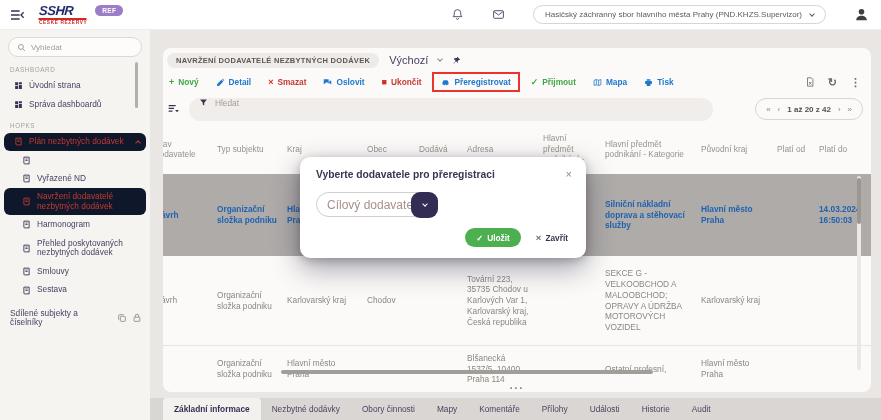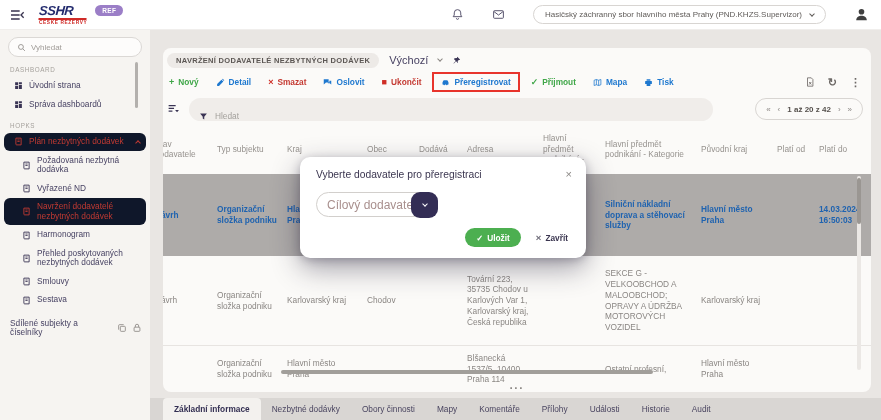--- a/index.html
+++ b/index.html
@@ -56,21 +56,21 @@
   .tb.blue{color:#1e78cf}
   .tb.red{color:#c43a32}
   .tb.red .ti{color:#cf2e26}
   .hl{border:2px solid #e8342c;padding:3px 7px;display:flex;align-items:center;margin:13px -6px}
   .tb-right{margin-left:auto;display:flex;align-items:center;gap:13px;color:#6d6966}
   .tb-right .ti{font-size:11px;line-height:1}
   .tb-right svg{width:10px;height:10px}
 
   .filter-row{height:30px;display:flex;align-items:center;padding:0 2px 0 4px;gap:9px}
   .cols-icon{width:13px;height:13px;color:#3a3454;flex:none}
-  .search-pill{width:524px;height:23px;background:#f0edea;border-radius:999px;display:flex;align-items:flex-end;gap:7px;padding:0 10px}
+  .search-pill{width:524px;height:23px;background:#f0edea;border-radius:999px;display:flex;align-items:flex-start;gap:7px;padding:0 10px}
   .search-pill svg{width:9px;height:9px;color:#3a3454;flex:none}
   .search-pill input{border:none;outline:none;background:transparent;font-family:inherit;font-size:8.3px;color:#6b6764;width:430px}
   .search-pill input::placeholder{color:#a3a09c}
   .pager{margin-left:auto;border:1px solid #d8d5d2;border-radius:999px;height:22px;display:flex;align-items:center;gap:7px;padding:0 10px;font-size:8px;color:#8b8784;margin-right:6px}
   .pager .pg-num{font-weight:bold;color:#55504c}
   .pager span{cursor:default}
 
   
   .tbl{position:relative}
   .trow{display:grid;grid-template-columns:52px 60px 70px 42px 38px 66px 52px 86px 66px 32px 52px;column-gap:10px;margin-left:-8px;align-items:center}
@@ -84,21 +84,21 @@
   .more-dots{position:absolute;left:0;right:0;bottom:1px;text-align:center;font-size:10px;font-weight:bold;letter-spacing:2px;color:#7a7673}
 
   
   .tabbar{position:absolute;left:0;right:0;bottom:0;height:22px;background:#d9d6d3;display:flex;align-items:stretch;padding-left:13px;font-size:8.3px;color:#4a4560;z-index:2}
   .tab{display:flex;align-items:center;padding:0 11px;white-space:nowrap}
   .tab.active{background:#f3f1ee;border-radius:4px 4px 0 0;font-weight:bold;color:#332f52}
 
   
   .modal{position:absolute;left:300px;top:157px;width:286px;height:101px;background:#fff;border-radius:10px;z-index:20;box-shadow:0 10px 28px rgba(35,30,55,.42),0 2px 8px rgba(35,30,55,.25)}
   .modal-head{display:flex;align-items:center;justify-content:space-between;padding:12px 14px 0 16px}
-  .modal-title{font-size:10.3px;font-weight:normal;color:#3b3650}
+  .modal-title{font-size:10.3px;font-weight:bold;color:#3b3650}
   .modal-x{font-size:11px;color:#8a8784;line-height:1;cursor:default}
   .select{position:relative;margin:12px 16px 0 16px;width:122px;height:25px;border:1px solid #d2cfcc;border-radius:999px;display:flex;align-items:center}
   .select-label{font-size:12px;color:#a88f8d;padding-left:10px;white-space:nowrap}
   .req{color:#d32f2f;font-weight:bold}
   .select-btn{position:absolute;right:-1px;top:-1px;width:27px;height:26px;background:#332d55;border-radius:9px;display:flex;align-items:center;justify-content:center;color:#fff}
   .modal-foot{display:flex;align-items:center;justify-content:flex-end;gap:15px;padding:11px 18px 0 0}
   .btn-save{display:flex;align-items:center;gap:4px;background:#4caf50;color:#fff;border:none;border-radius:999px;height:19px;padding:0 11px;font-family:inherit;font-size:8.3px;font-weight:bold}
   .btn-cancel{display:flex;align-items:center;gap:4px;font-size:8.3px;font-weight:bold;color:#3b3650}
   .btn-cancel .xx{color:#6b6876;font-size:9.5px}
 </style>
@@ -164,21 +164,20 @@
           <path d="M9 8h6M9 12h6" stroke="currentColor" stroke-width="2.2"></path>
         </svg>
       <span class="grow">Plán nezbytných dodávek</span>
       <span class="chev up"></span>
     </div>
     <div class="sb-item sub">
       <svg class="icn" viewBox="0 0 24 24">
           <path d="M5 3h14v18H7a2 2 0 0 1-2-2z" fill="none" stroke="currentColor" stroke-width="2.4"></path>
           <path d="M9 8h6M9 12h6" stroke="currentColor" stroke-width="2.2"></path>
         </svg>
-      <span>Požadovaná nezbytná dodávka</span>
     </div>
     <div class="sb-item sub">
       <svg class="icn" viewBox="0 0 24 24">
           <path d="M5 3h14v18H7a2 2 0 0 1-2-2z" fill="none" stroke="currentColor" stroke-width="2.4"></path>
           <path d="M9 8h6M9 12h6" stroke="currentColor" stroke-width="2.2"></path>
         </svg>
       <span>Vyřazené ND</span>
     </div>
     <div class="sb-item sub active">
       <svg class="icn" viewBox="0 0 24 24">

